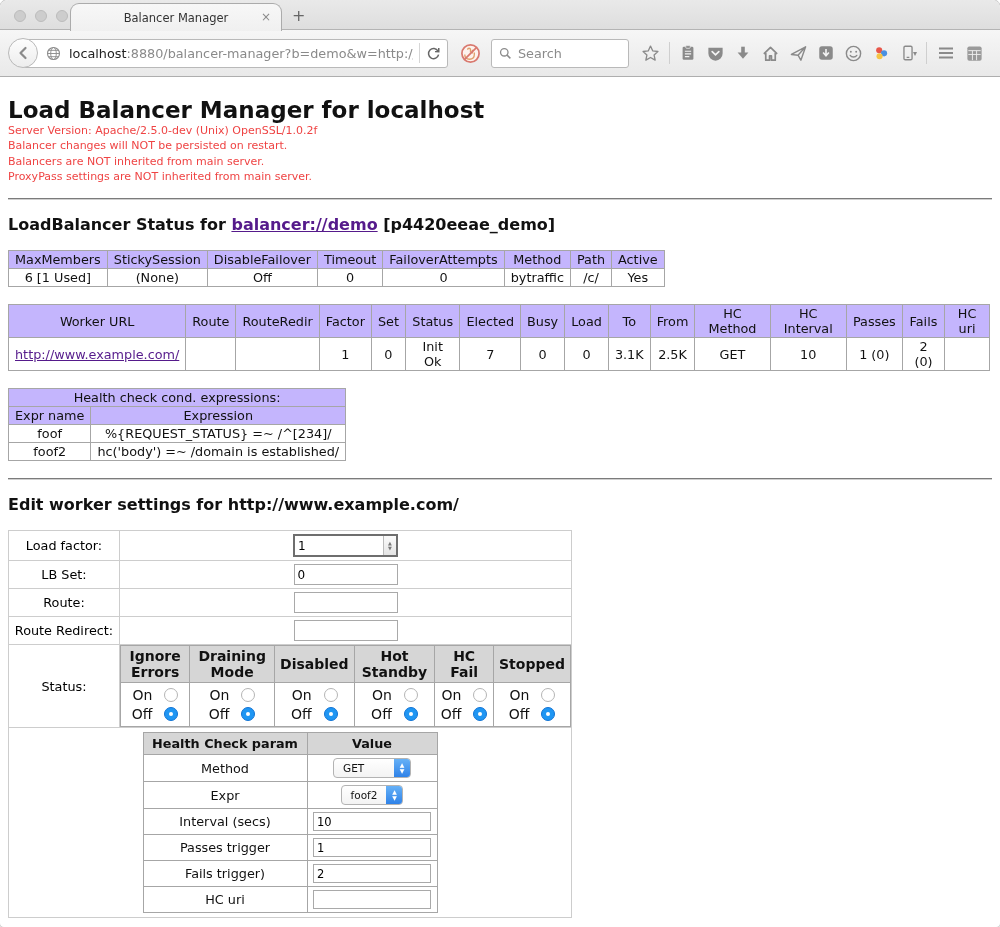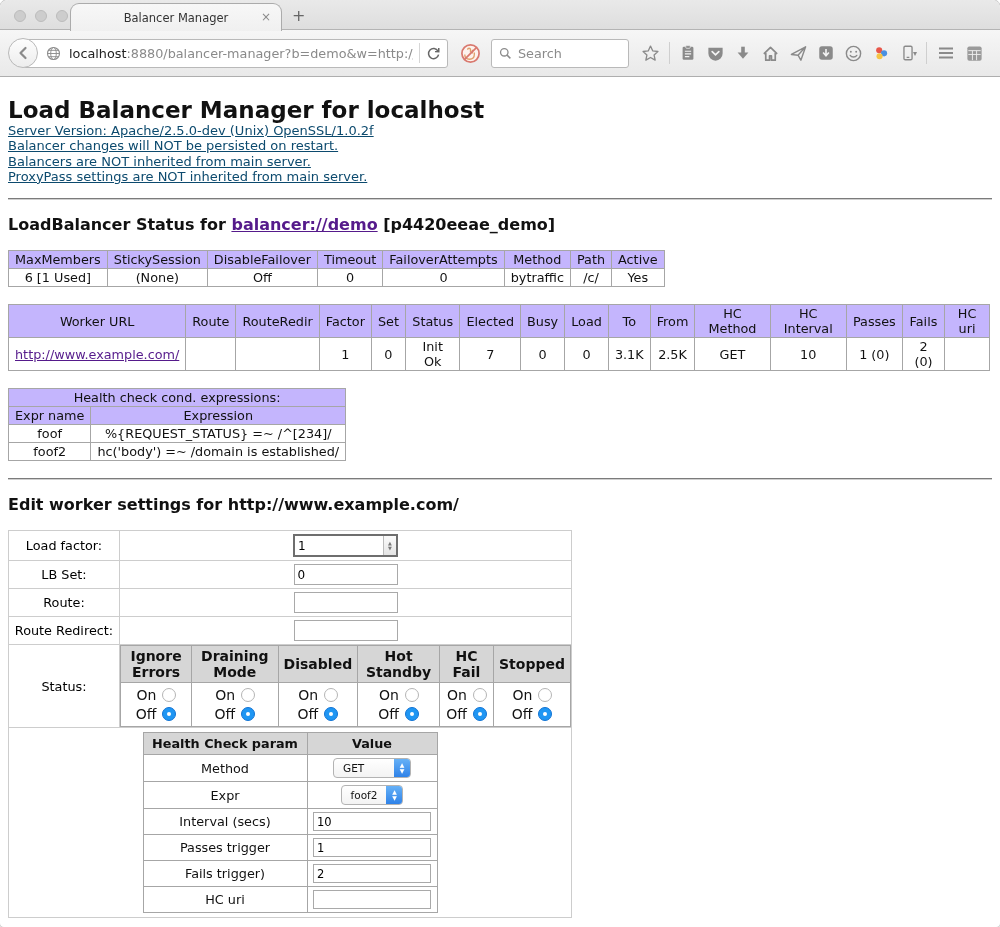--- a/index.html
+++ b/index.html
@@ -35,21 +35,21 @@
   .searchbox { height:29px; width:138px; background:#fff; border:1px solid #b9b9b9; border-radius:3px;
                display:flex; align-items:center; padding:0 7px; }
   .searchbox .ph { color:#8b8b8b; font-size:12.8px; margin-left:6px; }
   .tbicons { display:flex; align-items:center; gap:9px; margin-left:12px; }
   .tbdiv { width:1px; height:22px; background:#cfcfcf; }
   .caret { font-size:8px; color:#8a8a8a; margin-left:-4px; }
 
   
   .content { padding:0 8px; background:#fff; }
   h1 { font-size:23px; font-weight:bold; color:#111; padding:20px 0 0 0; margin-bottom:0; }
-  .info { font-size:13px; color:#0c4a6e; line-height:15.3px;text-decoration:underline; }
+  .info { font-size:11px; color:#ef4444; line-height:15.3px; }
   hr.rule { border:none; border-top:2px groove #cfcfcf; margin:14px 0; }
   .sect { font-size:16px; font-weight:bold; margin:15px 0 16px 0; color:#111; }
   .sect a, a.wlink { color:#551a8b; text-decoration:underline; }
 
   table.grid { border-collapse:collapse; font-size:12.8px; margin-bottom:17px; }
   table.grid th, table.grid td { border:1px solid #a6a6a6; padding:1px 6px; text-align:center; height:18px; color:#111; }
   table.grid th { background:#c4b5fd; font-weight:normal; }
   table.worker { width:982px; }
   td.leftcell { text-align:left; }
 
@@ -62,21 +62,21 @@
   .numwrap { display:inline-flex; border:2px solid #6e6e6e; background:#fff; height:23px; align-items:stretch; }
   .numwrap input { border:none; width:88px; font-size:12px; padding:0 3px; outline:none;
                    font-family:"DejaVu Sans", sans-serif; }
   .spin { width:13px; border-left:1px solid #bbb; background:linear-gradient(#fbfbfb,#e4e4e4);
           display:flex; flex-direction:column; align-items:center; justify-content:center;
           font-size:5px; color:#777; line-height:5px; }
 
   table.inner { border-collapse:collapse; font-size:14px; width:100%; }
   table.inner th, table.inner td { border:1px solid #a6a6a6; padding:2px 5px; text-align:center; color:#111; }
   table.inner th { background:#d6d6d6; }
-  .onoff { display:grid; grid-template-columns:auto auto; gap:3px 6px; justify-items:end; align-items:center;
+  .onoff { display:grid; grid-template-columns:auto auto; gap:3px 12px; justify-items:end; align-items:center;
            justify-content:center; padding:2px 0; }
   .radio { width:14px; height:14px; border-radius:50%; background:#fff; border:1px solid #b5b5b5; position:relative; }
   .radio.checked { background:#1f96f3; border-color:#1173d4; }
   .radio.checked::after { content:""; position:absolute; left:4px; top:4px; width:4px; height:4px;
                           border-radius:50%; background:#fff; }
 
   table.hctbl { border-collapse:collapse; font-size:12.8px; margin:2px auto; }
   table.hctbl th, table.hctbl td { border:1px solid #a6a6a6; padding:3px 5px; text-align:center; height:19px; color:#111; }
   table.hctbl th { background:#d6d6d6; }
   table.hctbl td.vcell { width:130px; }

